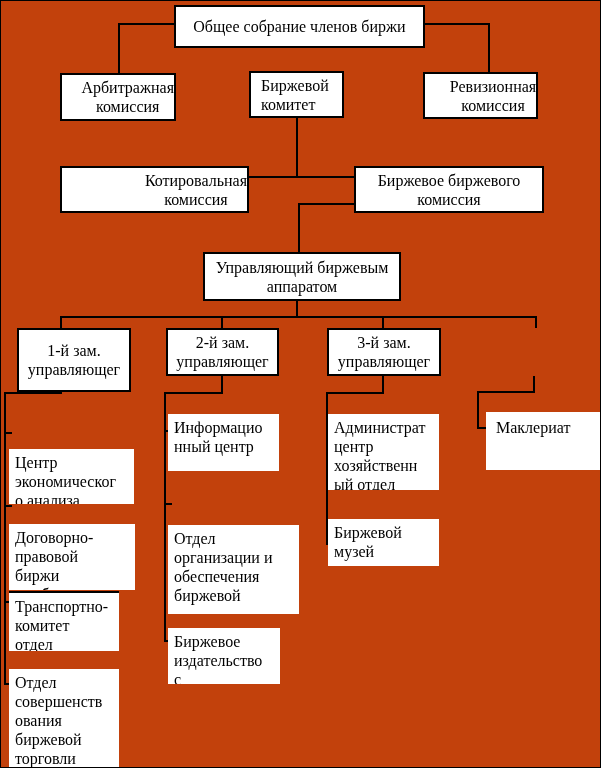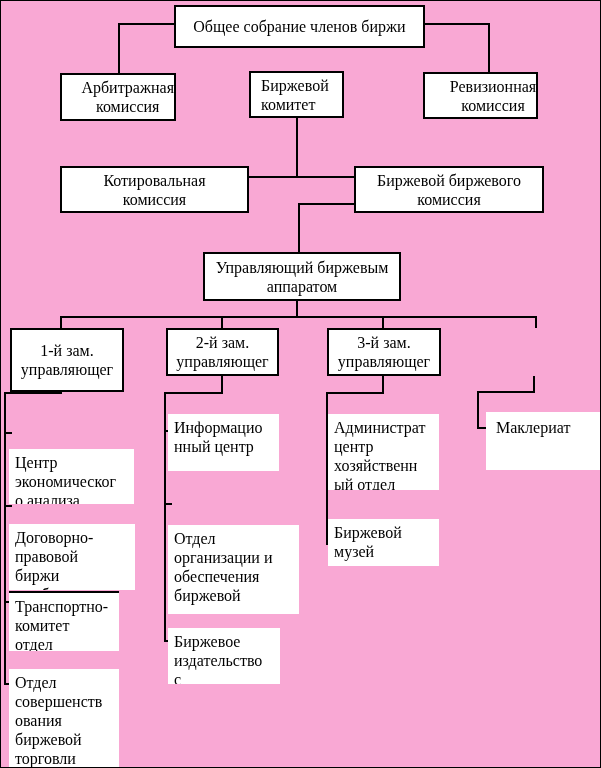--- a/index.html
+++ b/index.html
@@ -1,20 +1,20 @@
 <!DOCTYPE html>
 <html><head>
 <meta charset="utf-8">
 <style>
   html,body{margin:0;padding:0;background:#c0c0c0;}
   .canvas{
     position:relative;
     width:601px;height:768px;
     box-sizing:border-box;
-    background:#f9a8d4;
+    background:#c2410c;
     border:1px solid #000;
     overflow:hidden;
     font-family:"Liberation Serif","DejaVu Serif",serif;
     font-size:16px;line-height:19px;color:#000;text-decoration:underline;
   }
   .node{
     position:absolute;
     box-sizing:border-box;
     background:#ffffff;
     white-space:pre-line;
@@ -76,29 +76,29 @@
 
   <div class="node bordered center" style="left:173px;top:4px;width:251px;height:43px;"><span>Общее собрание членов биржи</span></div>
 
   <div class="node bordered center" style="left:59px;top:72px;width:116px;height:48px;justify-content:flex-end;"><span>Арбитражная
 комиссия</span></div>
   <div class="node bordered vcl" style="left:248px;top:70px;width:95px;height:47px;"><span>Биржевой
 комитет</span></div>
   <div class="node bordered center" style="left:422px;top:71px;width:115px;height:47px;padding-left:25px;"><span>Ревизионная
 комиссия</span></div>
 
-  <div class="node bordered center" style="left:59px;top:165px;width:189px;height:47px;"><span>Котировальная
+  <div class="node bordered center" style="left:59px;top:165px;width:189px;height:47px;justify-content:flex-end;"><span>Котировальная
 комиссия</span></div>
-  <div class="node bordered center" style="left:353px;top:165px;width:190px;height:47px;"><span>Биржевой биржевого
+  <div class="node bordered center" style="left:353px;top:165px;width:190px;height:47px;"><span>Биржевое биржевого
 комиссия</span></div>
 
   <div class="node bordered center" style="left:202px;top:251px;width:198px;height:49px;"><span>Управляющий биржевым
 аппаратом</span></div>
 
-  <div class="node bordered center" style="left:9px;top:327px;width:114px;height:64px;"><span>1-й зам.
+  <div class="node bordered center" style="left:16px;top:327px;width:114px;height:64px;"><span>1-й зам.
 управляющег</span></div>
   <div class="node bordered center" style="left:165px;top:327px;width:113px;height:48px;"><span>2-й зам.
 управляющег</span></div>
   <div class="node bordered center" style="left:326px;top:327px;width:114px;height:48px;"><span>3-й зам.
 управляющег</span></div>
 
   <div class="node leftpad" style="left:8px;top:448px;width:125px;height:55px;"><span>Центр
 экономическог
 о анализа</span></div>
   <div class="node leftpad" style="left:8px;top:523px;width:126px;height:66px;"><span>Договорно-

